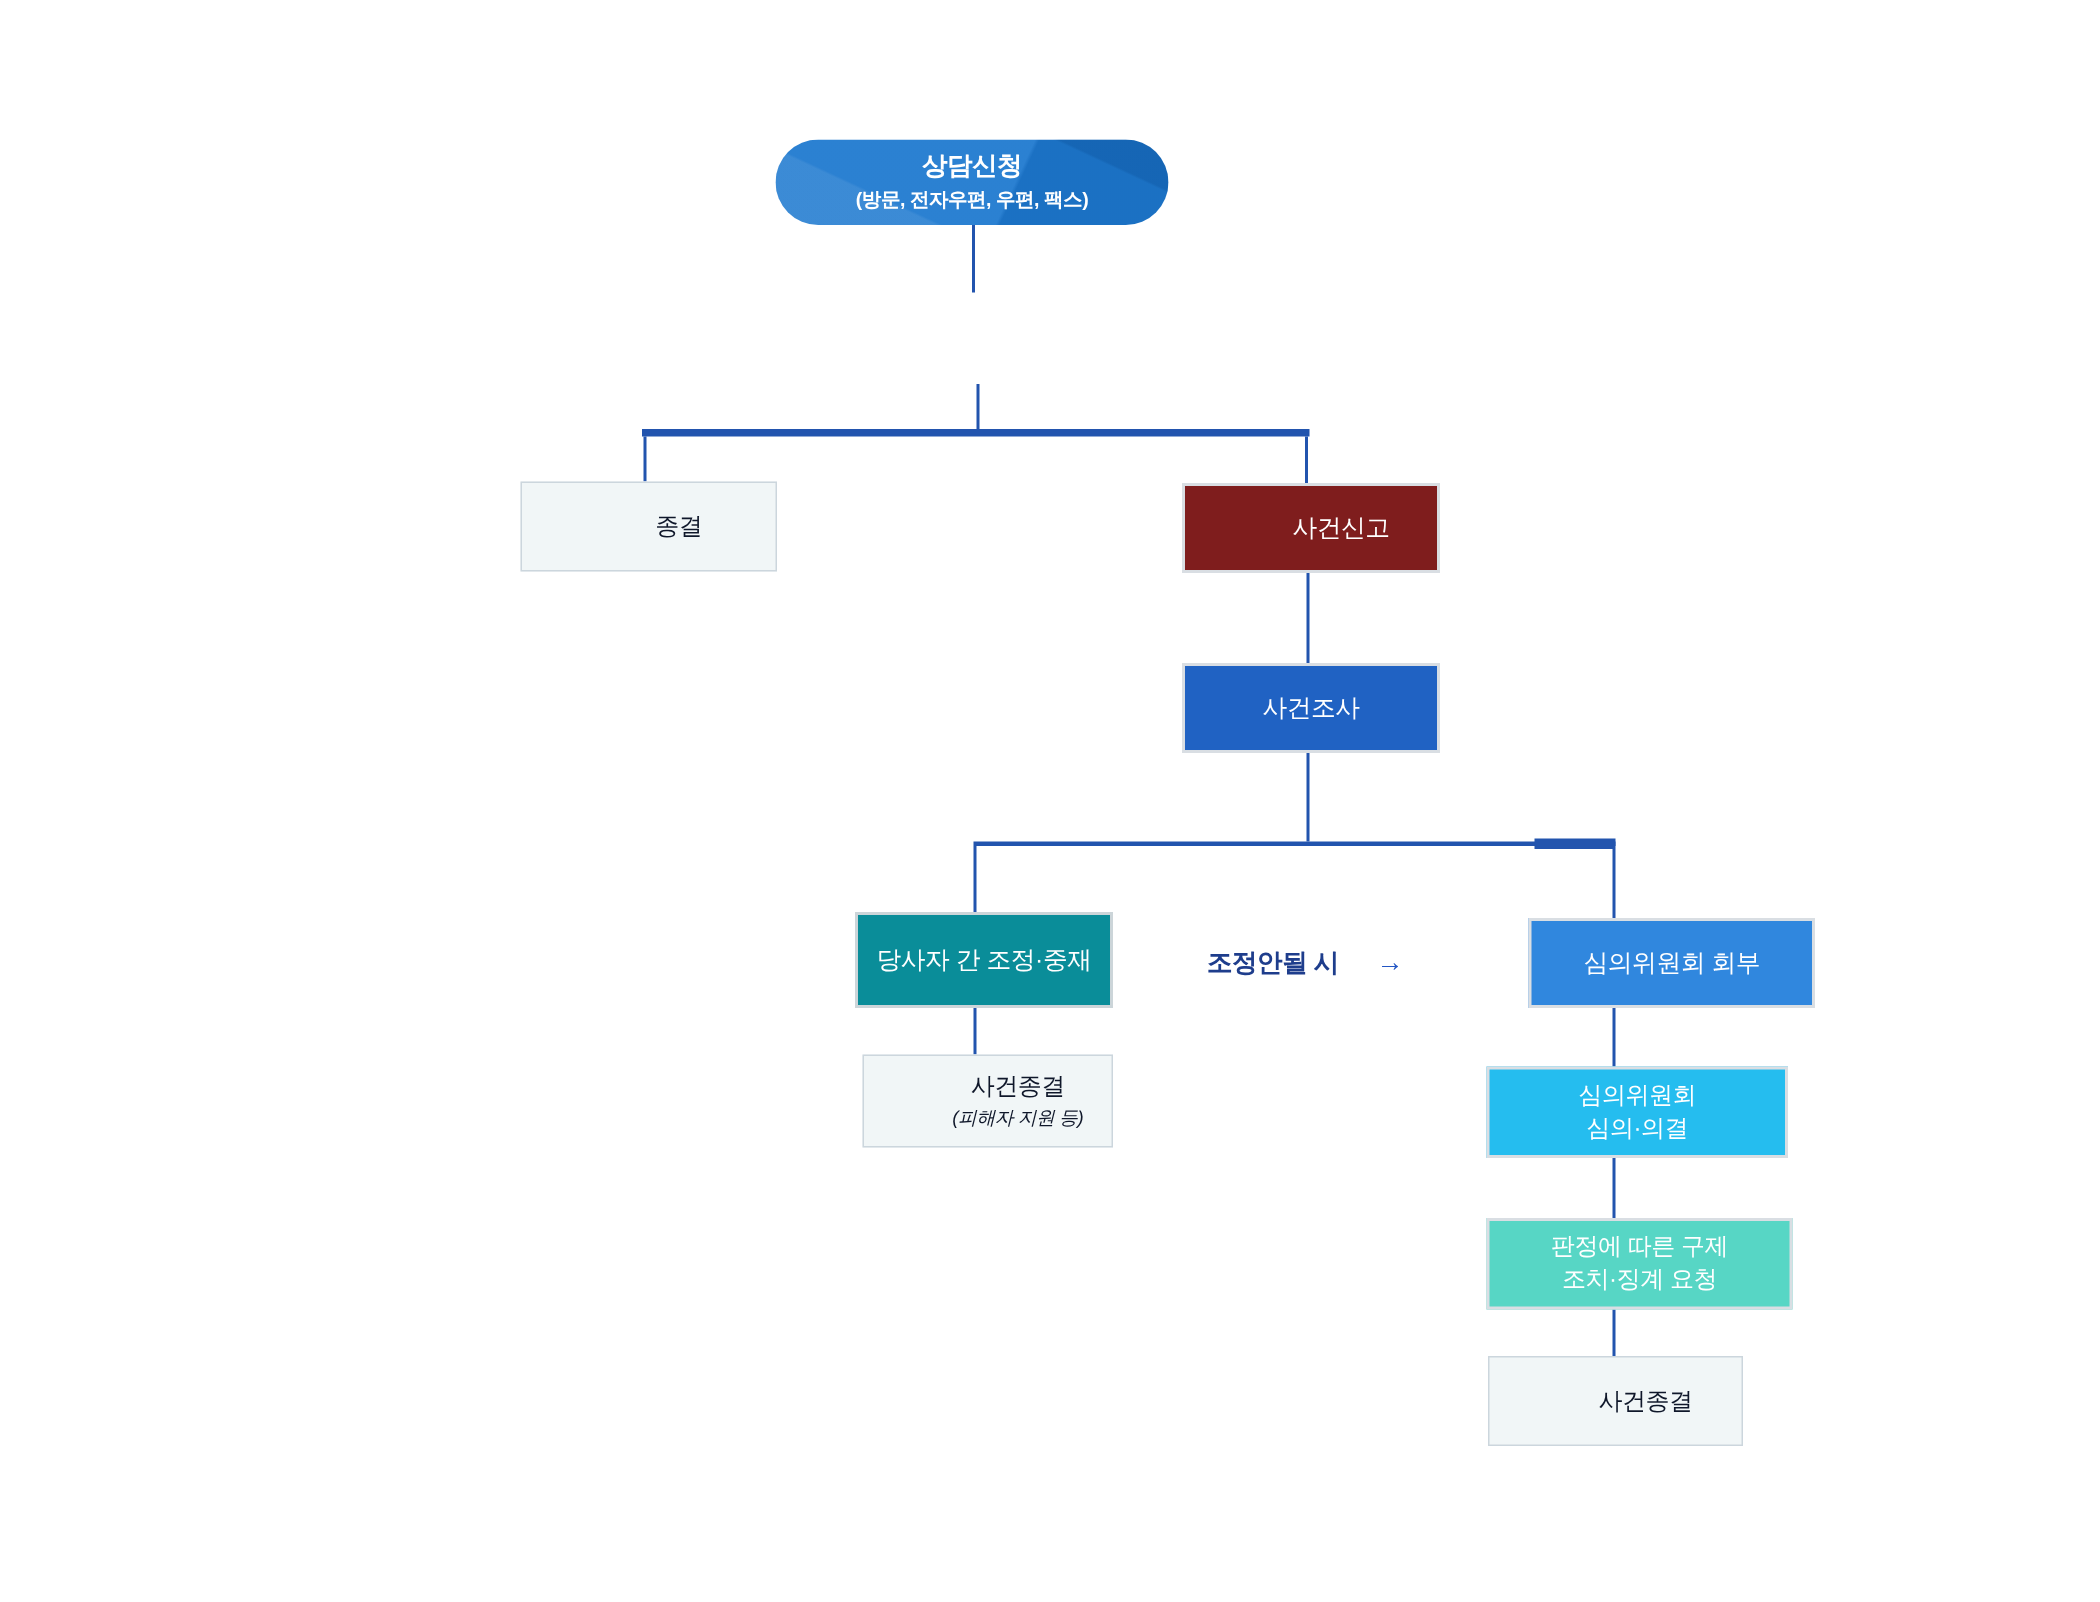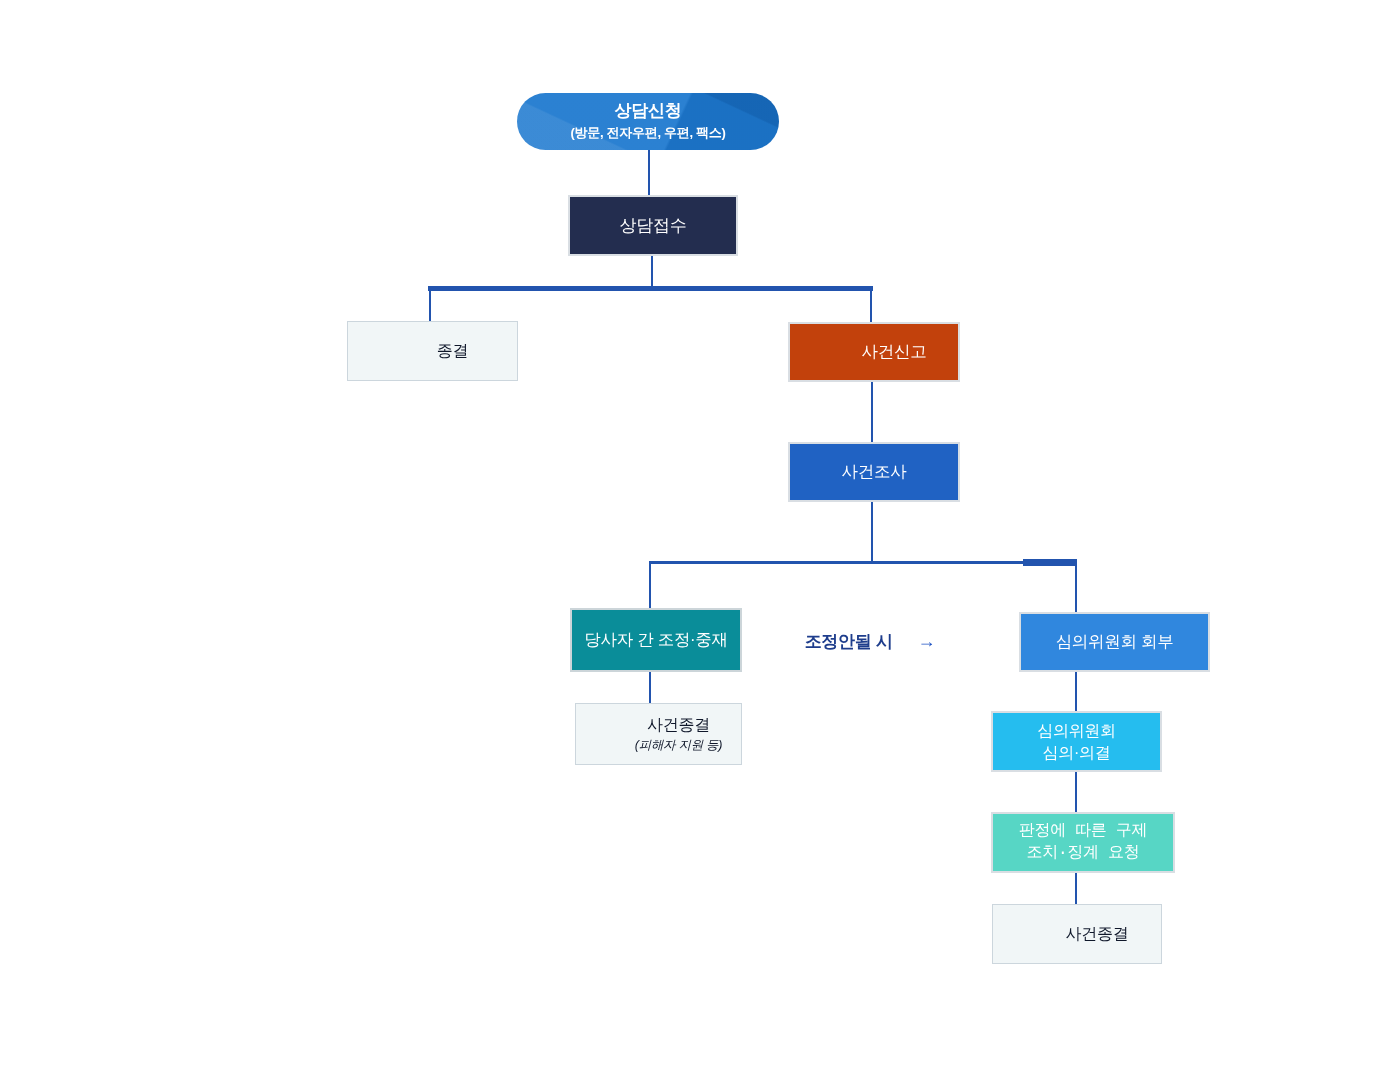--- a/index.html
+++ b/index.html
@@ -40,26 +40,26 @@
       linear-gradient(25deg,  rgba(255,255,255,0.08) 0%, rgba(255,255,255,0.08) 28%, rgba(255,255,255,0) 29%),
       linear-gradient(115deg, rgba(255,255,255,0.06) 60%, rgba(0,40,90,0.10) 61%),
       #1e79cf;
   }
   .start-pill .title { font-size: 17px; font-weight: 700; line-height: 1.15; }
   .start-pill .subtitle { font-size: 13px; font-weight: 700; margin-top: 3px; }
 
   
   .solid { color: #ffffff; font-size: 16.5px; font-weight: 500; border: 2px solid #d9dee3; }
   .box-reception     { left: 568px; top: 195px; width: 170px; height: 61px; background: #232d4f; font-size: 17px; }
-  .box-report        { left: 788px; top: 322px; width: 172px; height: 60px; background: #c2410c; padding-left: 40px; }
+  .box-report        { left: 788px; top: 322px; width: 172px; height: 60px; background: #7f1d1d; padding-left: 40px; }
   .box-investigation { left: 788px; top: 442px; width: 172px; height: 60px; background: #2062c3; }
   .box-mediation     { left: 570px; top: 608px; width: 172px; height: 64px; background: #0a8d99; border-color: #ccd5d9; }
   .box-referral      { left: 1019px; top: 612px; width: 191px; height: 60px; background: #3087de; }
-  .box-deliberation  { left: 991px; top: 711px; width: 171px; height: 61px; background: #25bdef; font-size: 16px; line-height: 1.35; }
-  .box-remedy        { left: 991px; top: 812px; width: 184px; height: 61px; background: #57d6c5; font-size: 16px; line-height: 1.35; font-family: Liberation Mono, monospace; }
+  .box-deliberation  { left: 991px; top: 711px; width: 201px; height: 61px; background: #25bdef; font-size: 16px; line-height: 1.35; }
+  .box-remedy        { left: 991px; top: 812px; width: 204px; height: 61px; background: #57d6c5; font-size: 16px; line-height: 1.35; }
 
   
   .light {
     background: #f1f6f7;
     border: 1px solid #ccd6dd;
     color: #0f172a;
     font-size: 16px;
     font-weight: 500;
     padding-left: 40px;
   }
@@ -114,23 +114,20 @@
   <div class="line v9"></div>
   <div class="line v10"></div>
   <div class="line v11"></div>
   <div class="line v12"></div>
 
   <div class="node start-pill">
     <span class="title">상담신청</span>
     <span class="subtitle">(방문, 전자우편, 우편, 팩스)</span>
   </div>
 
-  <div class="node solid box-reception">
-    <span>상담접수</span>
-  </div>
 
   <div class="node light box-closure">
     <span>종결</span>
   </div>
 
   <div class="node solid box-report">
     <span>사건신고</span>
   </div>
 
   <div class="node solid box-mediation">

